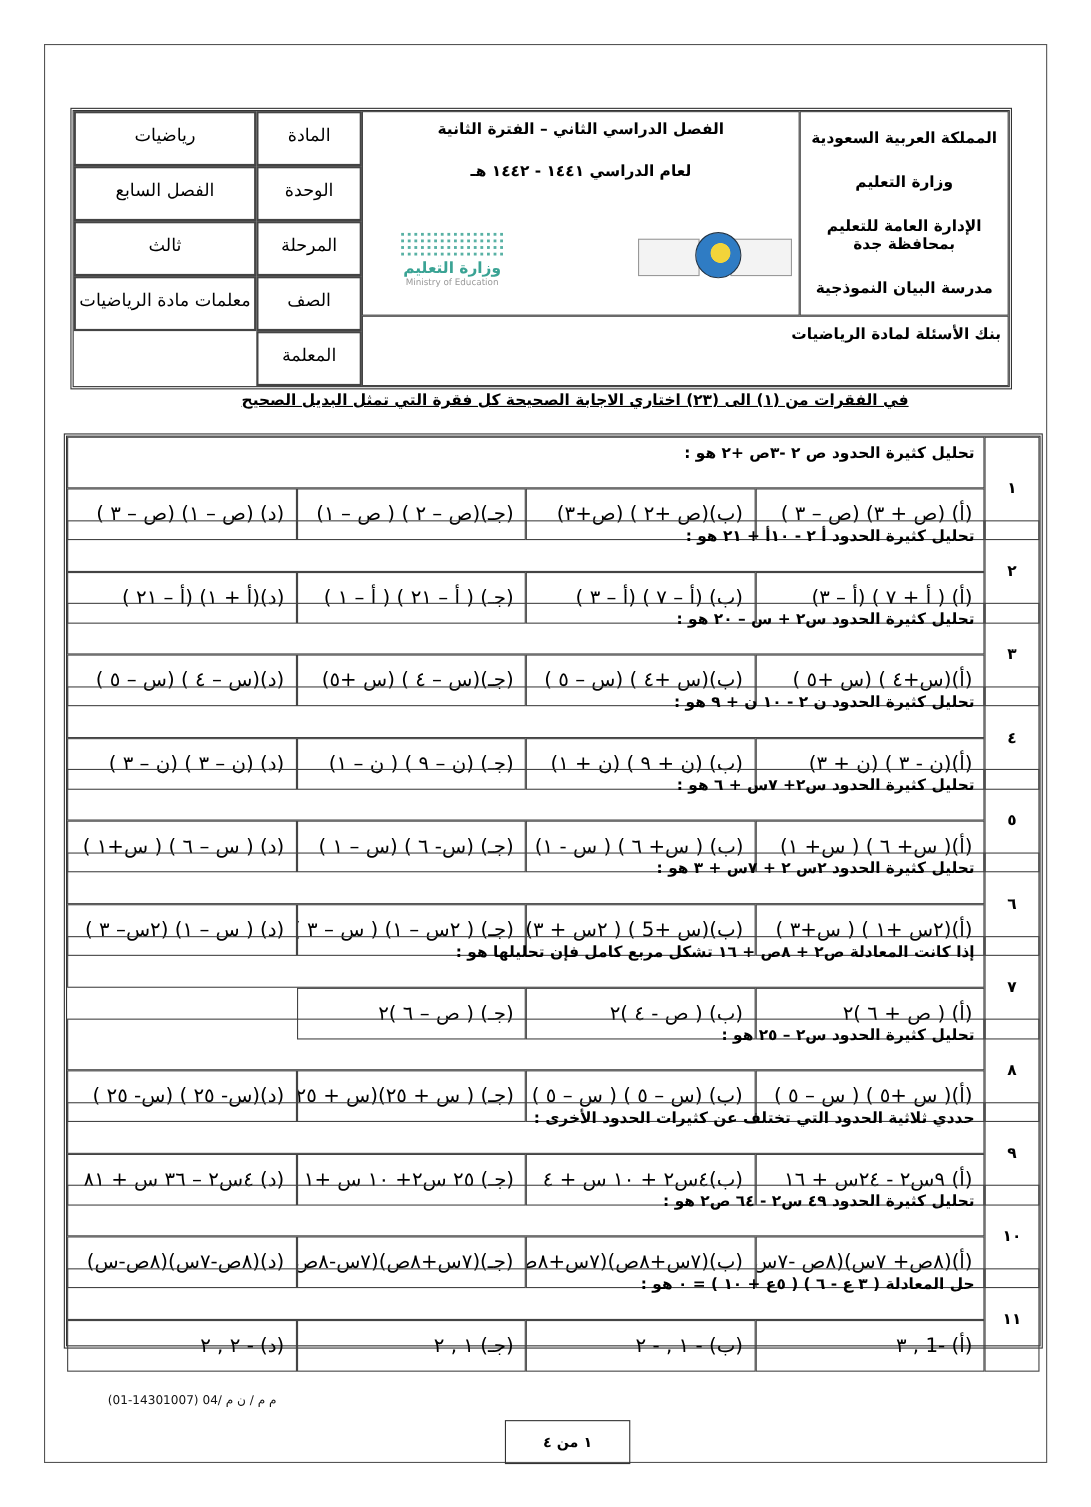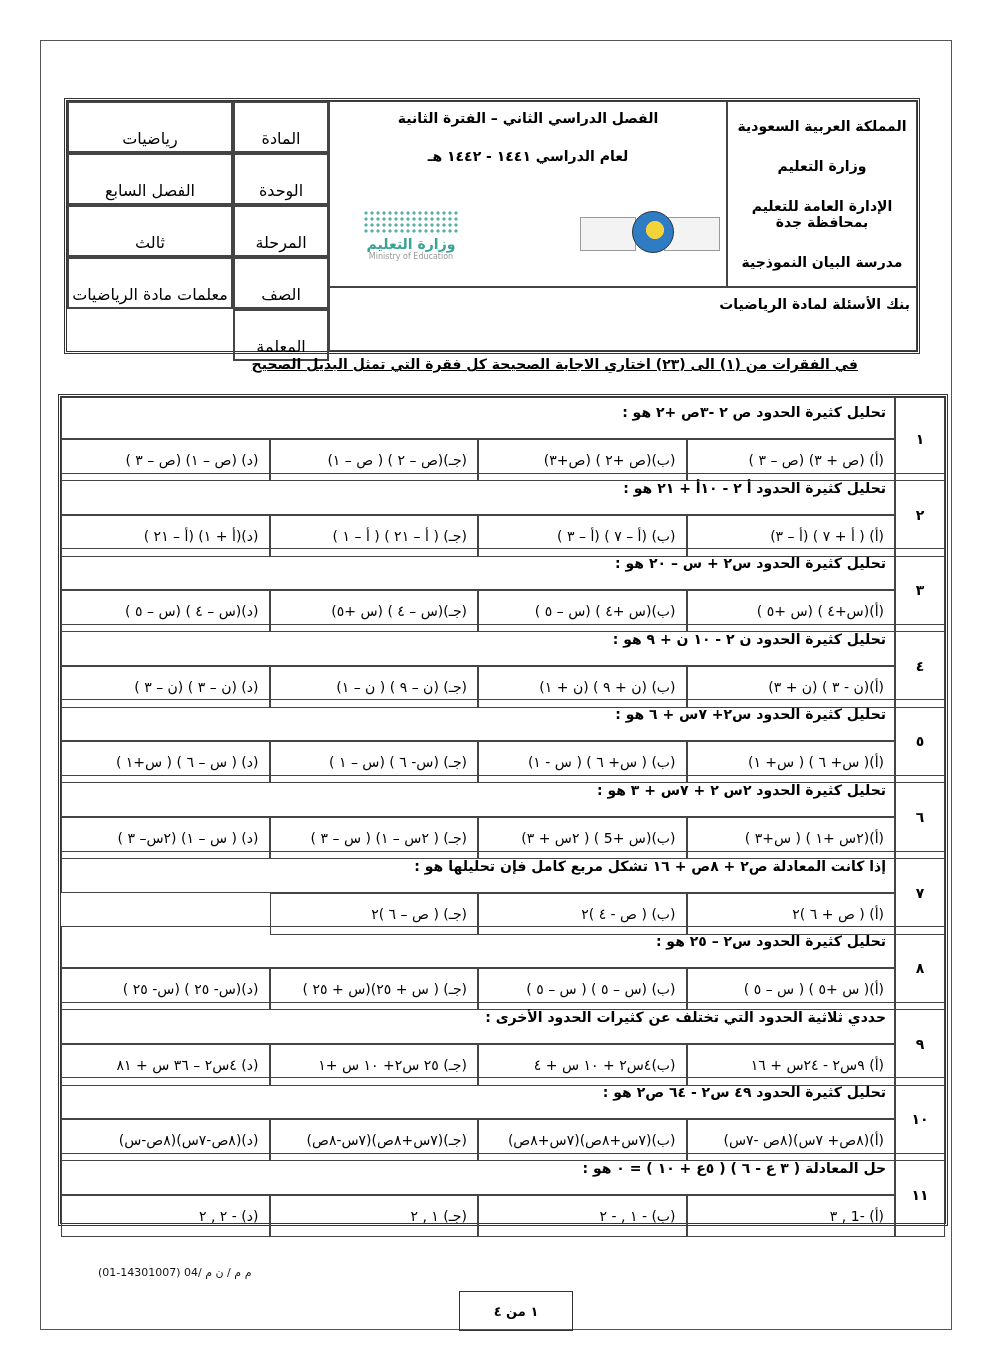--- a/index.html
+++ b/index.html
@@ -20,52 +20,52 @@
     direction: rtl;
   }
   .cell { border: 1px solid #444; font-weight: bold; font-size: 14px; }
   .hdr-ministry { grid-column: 1; grid-row: 1; display: flex; flex-direction: column;
     justify-content: space-around; align-items: center; text-align: center; padding: 4px; }
   .hdr-term { grid-column: 2; grid-row: 1; position: relative; text-align: center; padding-top: 8px; }
   .hdr-term .term-line { display: block; margin-bottom: 22px; }
   .hdr-labels { grid-column: 3; grid-row: 1 / span 2; display: grid; grid-template-rows: repeat(5, 1fr); }
   .hdr-values { grid-column: 4; grid-row: 1 / span 2; display: grid; grid-template-rows: repeat(5, 1fr); }
   .kv { border: 2px double #444; display: flex; align-items: flex-start; justify-content: center;
-    padding-top: 24px; text-align: center; line-height: 1.5; }
+    padding-top: 8px; text-align: center; line-height: 1.5; }
   .hdr-bank { grid-column: 1 / span 2; grid-row: 2; display: flex; align-items: center;
     padding-right: 6px; padding-bottom: 30px; }
 
   .logos { position: absolute; bottom: 12px; left: 6px; right: 6px; height: 78px; display: flex;
     align-items: center; justify-content: space-between; }
   .logo-moe { width: 150px; height: 70px; display: flex; flex-direction: column; align-items: center; justify-content: center; }
   .moe-dots { width: 96px; height: 24px; background-image: radial-gradient(circle, #3aa394 35%, transparent 40%);
     background-size: 6px 6px; opacity: 0.85; }
   .moe-ar { color: #3aa394; font-size: 14px; font-weight: bold; margin-top: 2px; }
   .moe-en { color: #999; font-size: 8px; font-weight: normal; direction: ltr; }
   .logo-school { width: 140px; height: 60px; position: relative; }
   .logo-school .banner { position: absolute; top: 12px; height: 34px; background: #f3f3f3; border: 1px solid #999; }
   .logo-school .globe { position: absolute; left: 52px; top: 6px; width: 42px; height: 42px; border-radius: 50%;
     background: radial-gradient(circle at 55% 45%, #f2d43a 0 28%, #2f7cc4 30% 100%); border: 1px solid #234; }
 
   .instruction {
-    position: absolute; top: 356px; right: 134px; font-size: 14px; font-weight: bold;
+    position: absolute; top: 356px; right: 166px; font-size: 14px; font-weight: bold;
     text-decoration: underline; white-space: nowrap;
   }
 
   
   .qtable {
     position: absolute; left: 58px; top: 394px; width: 890px; height: 832px;
     border: 3px double #333; direction: rtl;
   }
   .qblock { display: grid; grid-template-columns: 50px 1fr; height: 75.6px; }
   .qnum { border: 1px solid #444; display: flex; align-items: center; justify-content: center; font-size: 14px; font-weight: bold; }
   .qbody { display: grid; grid-template-rows: 1fr 1fr; }
   .qtext { border: 1px solid #444; font-size: 14px; font-weight: bold; padding: 6px 8px; }
   .qopts { display: grid; grid-template-columns: 1fr 1fr 1fr 1fr; }
-  .opt { border: 1px solid #444; font-size: 14px; padding: 12px 10px; white-space: nowrap; overflow: hidden; }
+  .opt { border: 1px solid #444; font-size: 18px; padding: 12px 10px; white-space: nowrap; overflow: hidden; }
 
   .footer-code { position: absolute; left: 98px; top: 1266px; font-size: 11px; direction: ltr; color: #111; }
   .page-box { position: absolute; left: 459px; top: 1265px; width: 114px; height: 40px;
     border: 1px solid #333; display: flex; align-items: center; justify-content: center;
     font-size: 13px; font-weight: bold; margin-top: 26px; }
 </style>
 </head>
 <body>
 
 <div class="page-frame"></div>

